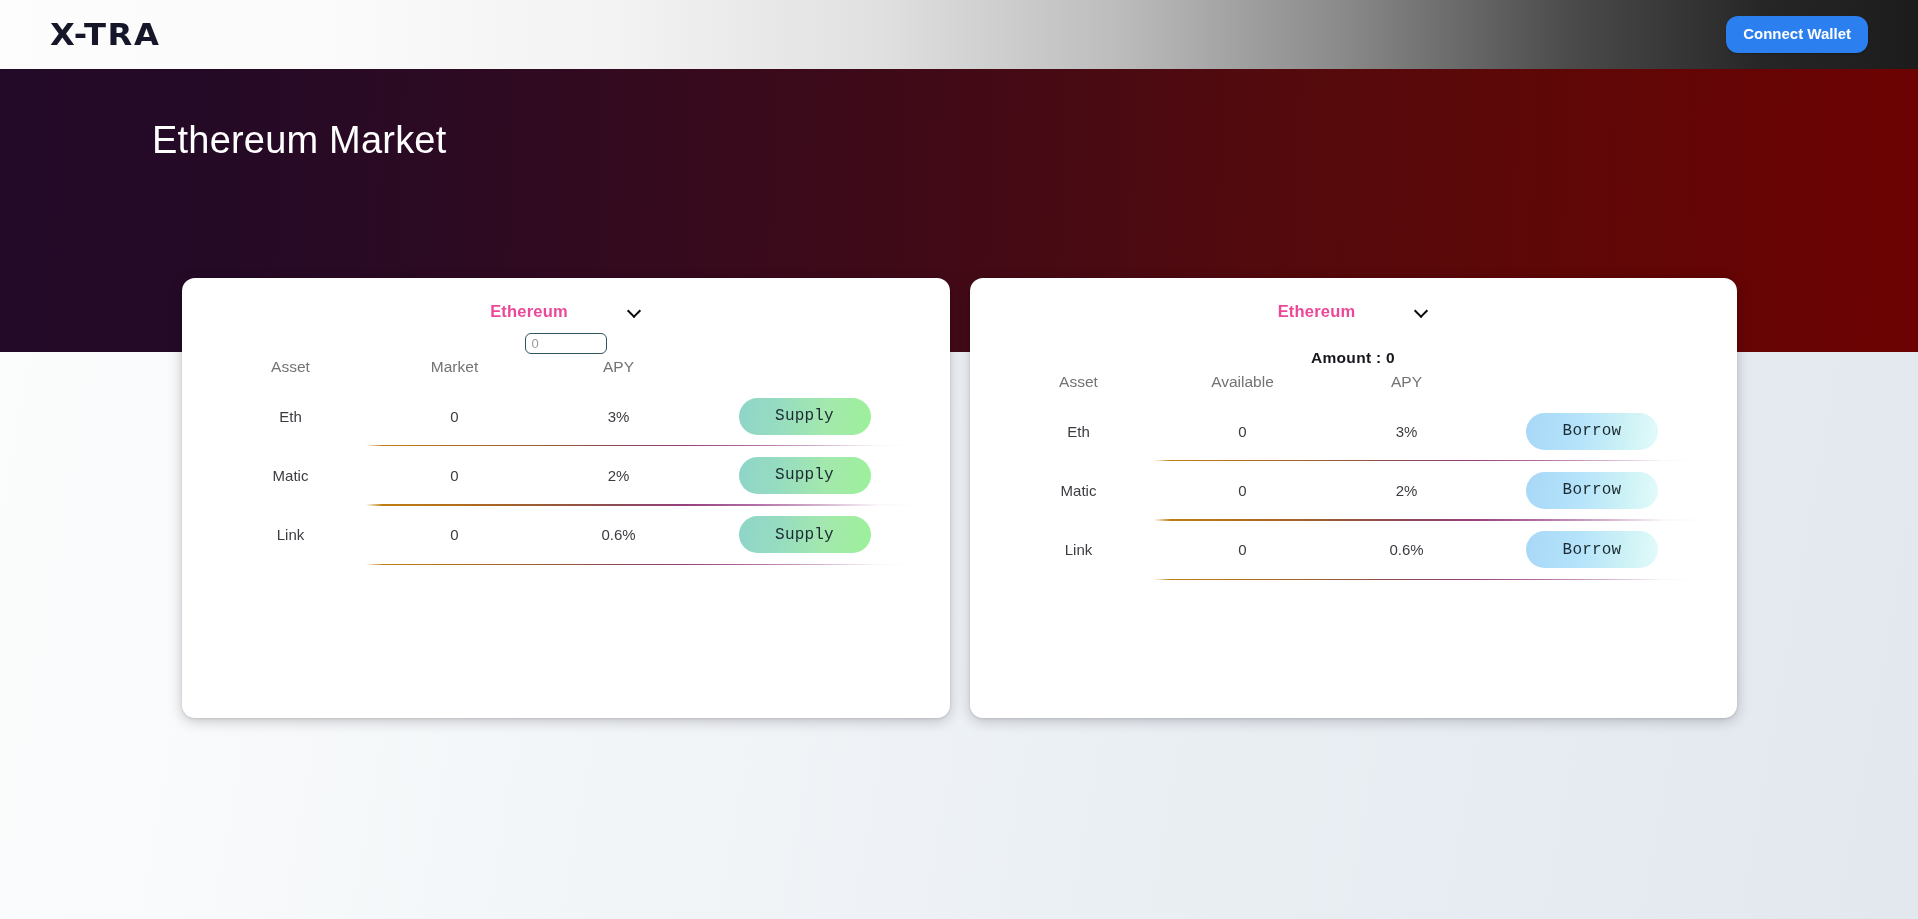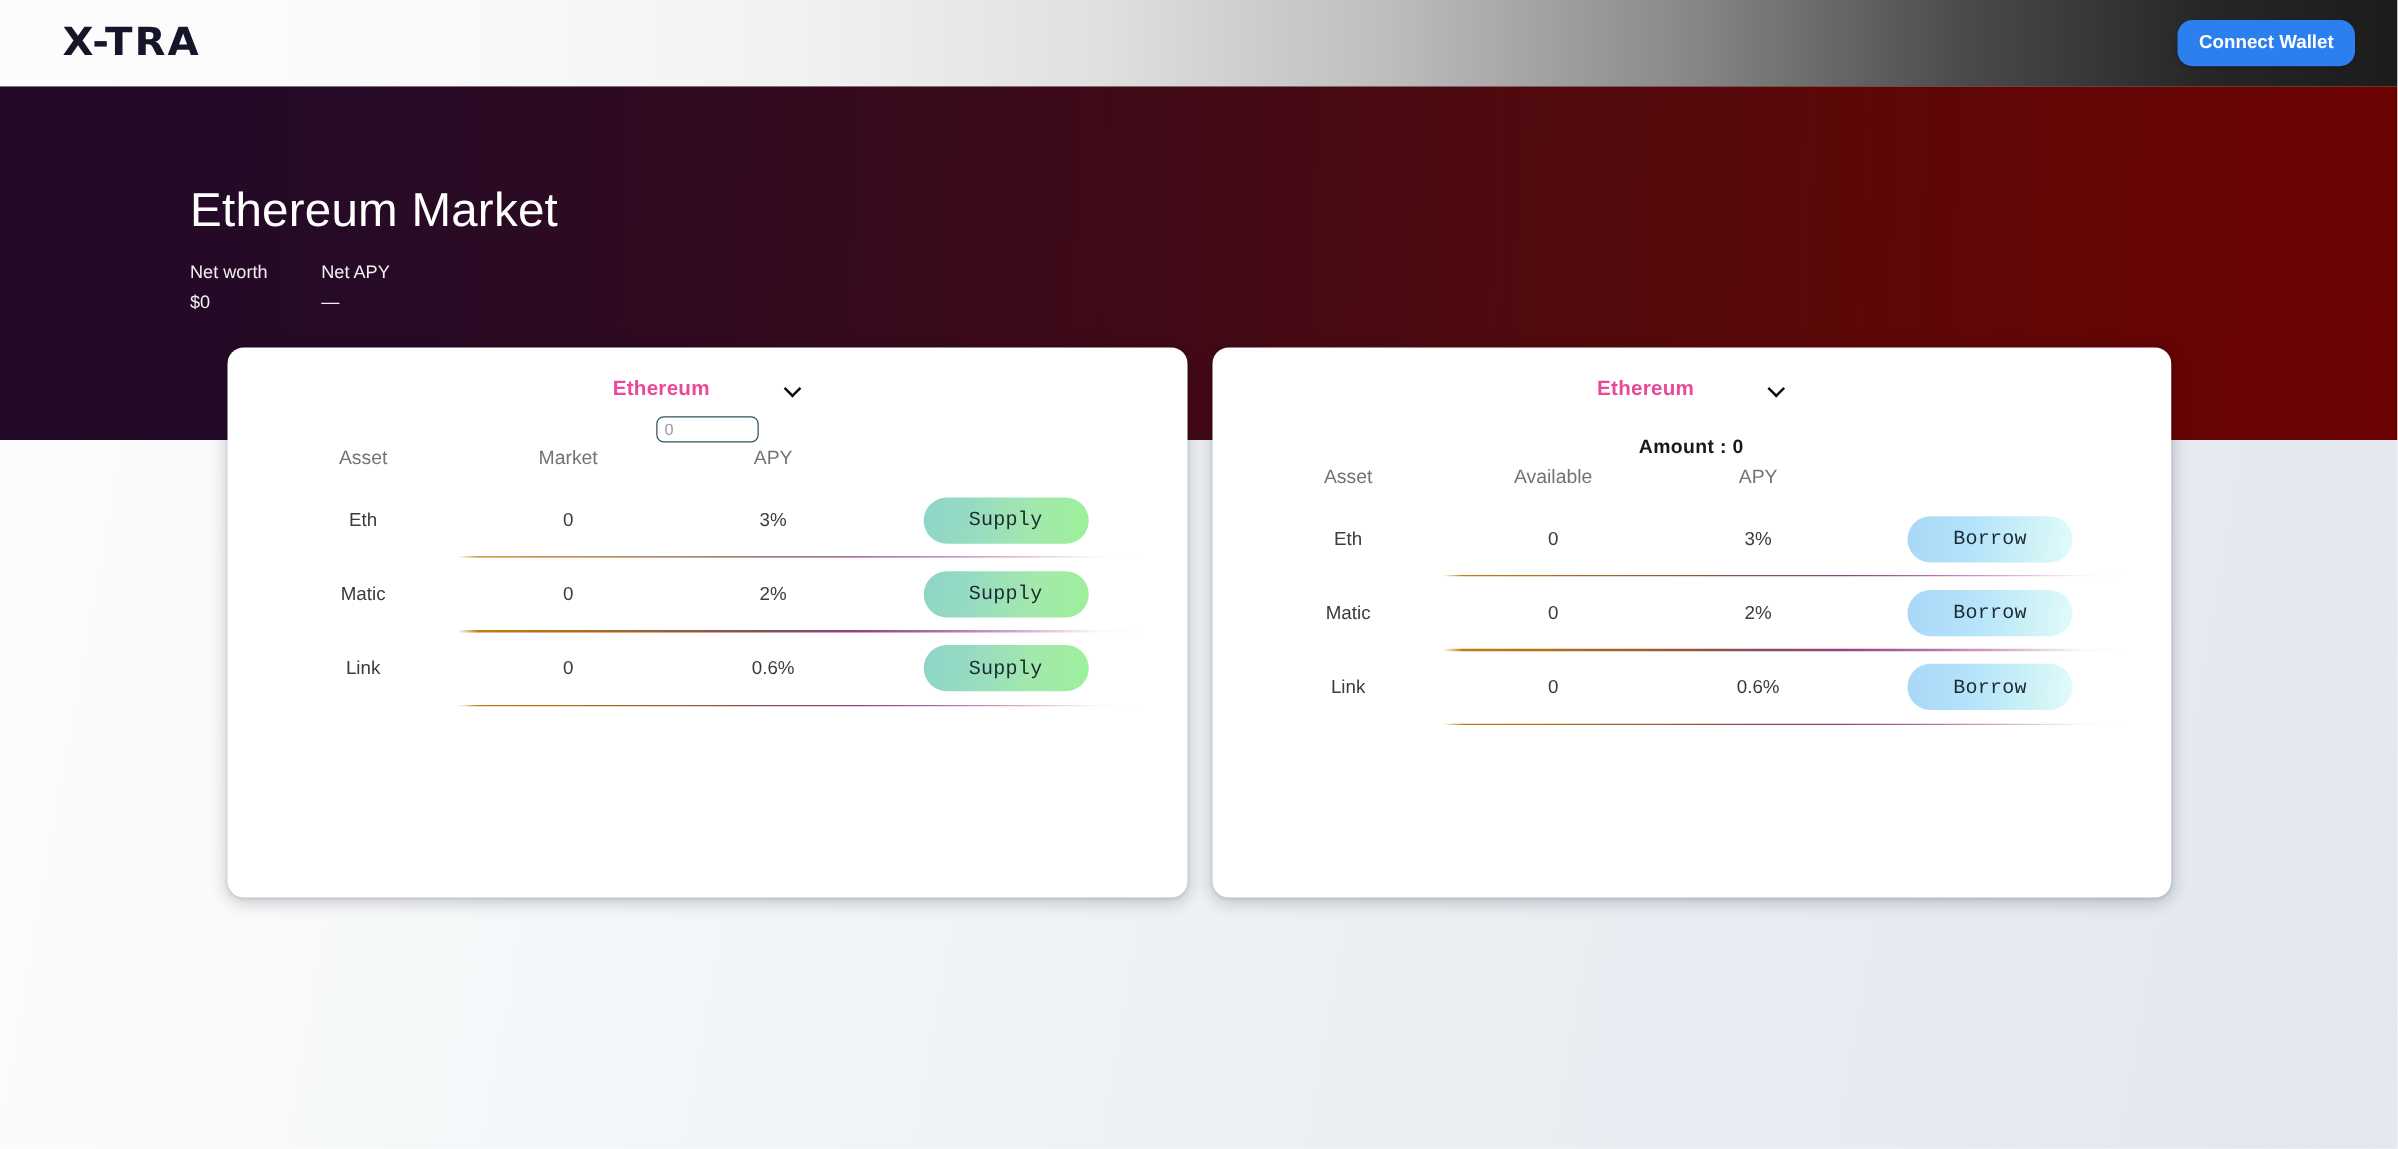--- a/index.html
+++ b/index.html
@@ -27,21 +27,21 @@
         #f2f2f2 33%,
         #e0e0e0 46%,
         #bdbdbd 58%,
         #8a8a8a 70%,
         #4a4a4a 82%,
         #262626 92%,
         #1c1c1c 100%);
     display: flex;
     align-items: center;
     justify-content: space-between;
-    padding: 0 34px 0 50px;
+    padding: 0 50px 0 50px;
     z-index: 5;
   }
 
   .logo {
     font-family: "DejaVu Sans", sans-serif;
     font-size: 31px;
     font-weight: 800;
     letter-spacing: 1.5px;
     color: #16162b;
     user-select: none;
@@ -72,21 +72,21 @@
     background: linear-gradient(92deg,
        #230a28 0%,
        #250a26 12%,
        #2d0a22 25%,
        #380a1c 38%,
        #440a15 52%,
        #530a0d 66%,
        #5e0707 80%,
        #670404 92%,
        #6c0202 100%);
-    padding: 81px 0 0 152px;
+    padding: 52px 0 0 152px;
     z-index: 1;
   }
 
   .hero-title {
     color: #ffffff;
     font-size: 38px;
     font-weight: normal;
     letter-spacing: .2px;
     line-height: 1.05;
   }
@@ -277,30 +277,20 @@
 </head>
 <body>
 
 <div class="header">
   <div class="logo">X-TRA</div>
   <button class="connect-wallet">Connect Wallet</button>
 </div>
 
 <div class="hero">
   <h1 class="hero-title">Ethereum Market</h1>
-  <div class="hero-stats">
-    <div class="stat">
-      <div class="stat-label">Net worth</div>
-      <div class="stat-value">$0</div>
-    </div>
-    <div class="stat">
-      <div class="stat-label">Net APY</div>
-      <div class="stat-value">—</div>
-    </div>
-  </div>
 </div>
 
 <div class="cards-wrap">
 
   <div class="card supply">
 
     <div class="select-row">
       <div class="select-box">
         <span class="select-value">Ethereum</span>
         <span class="chev"></span>

